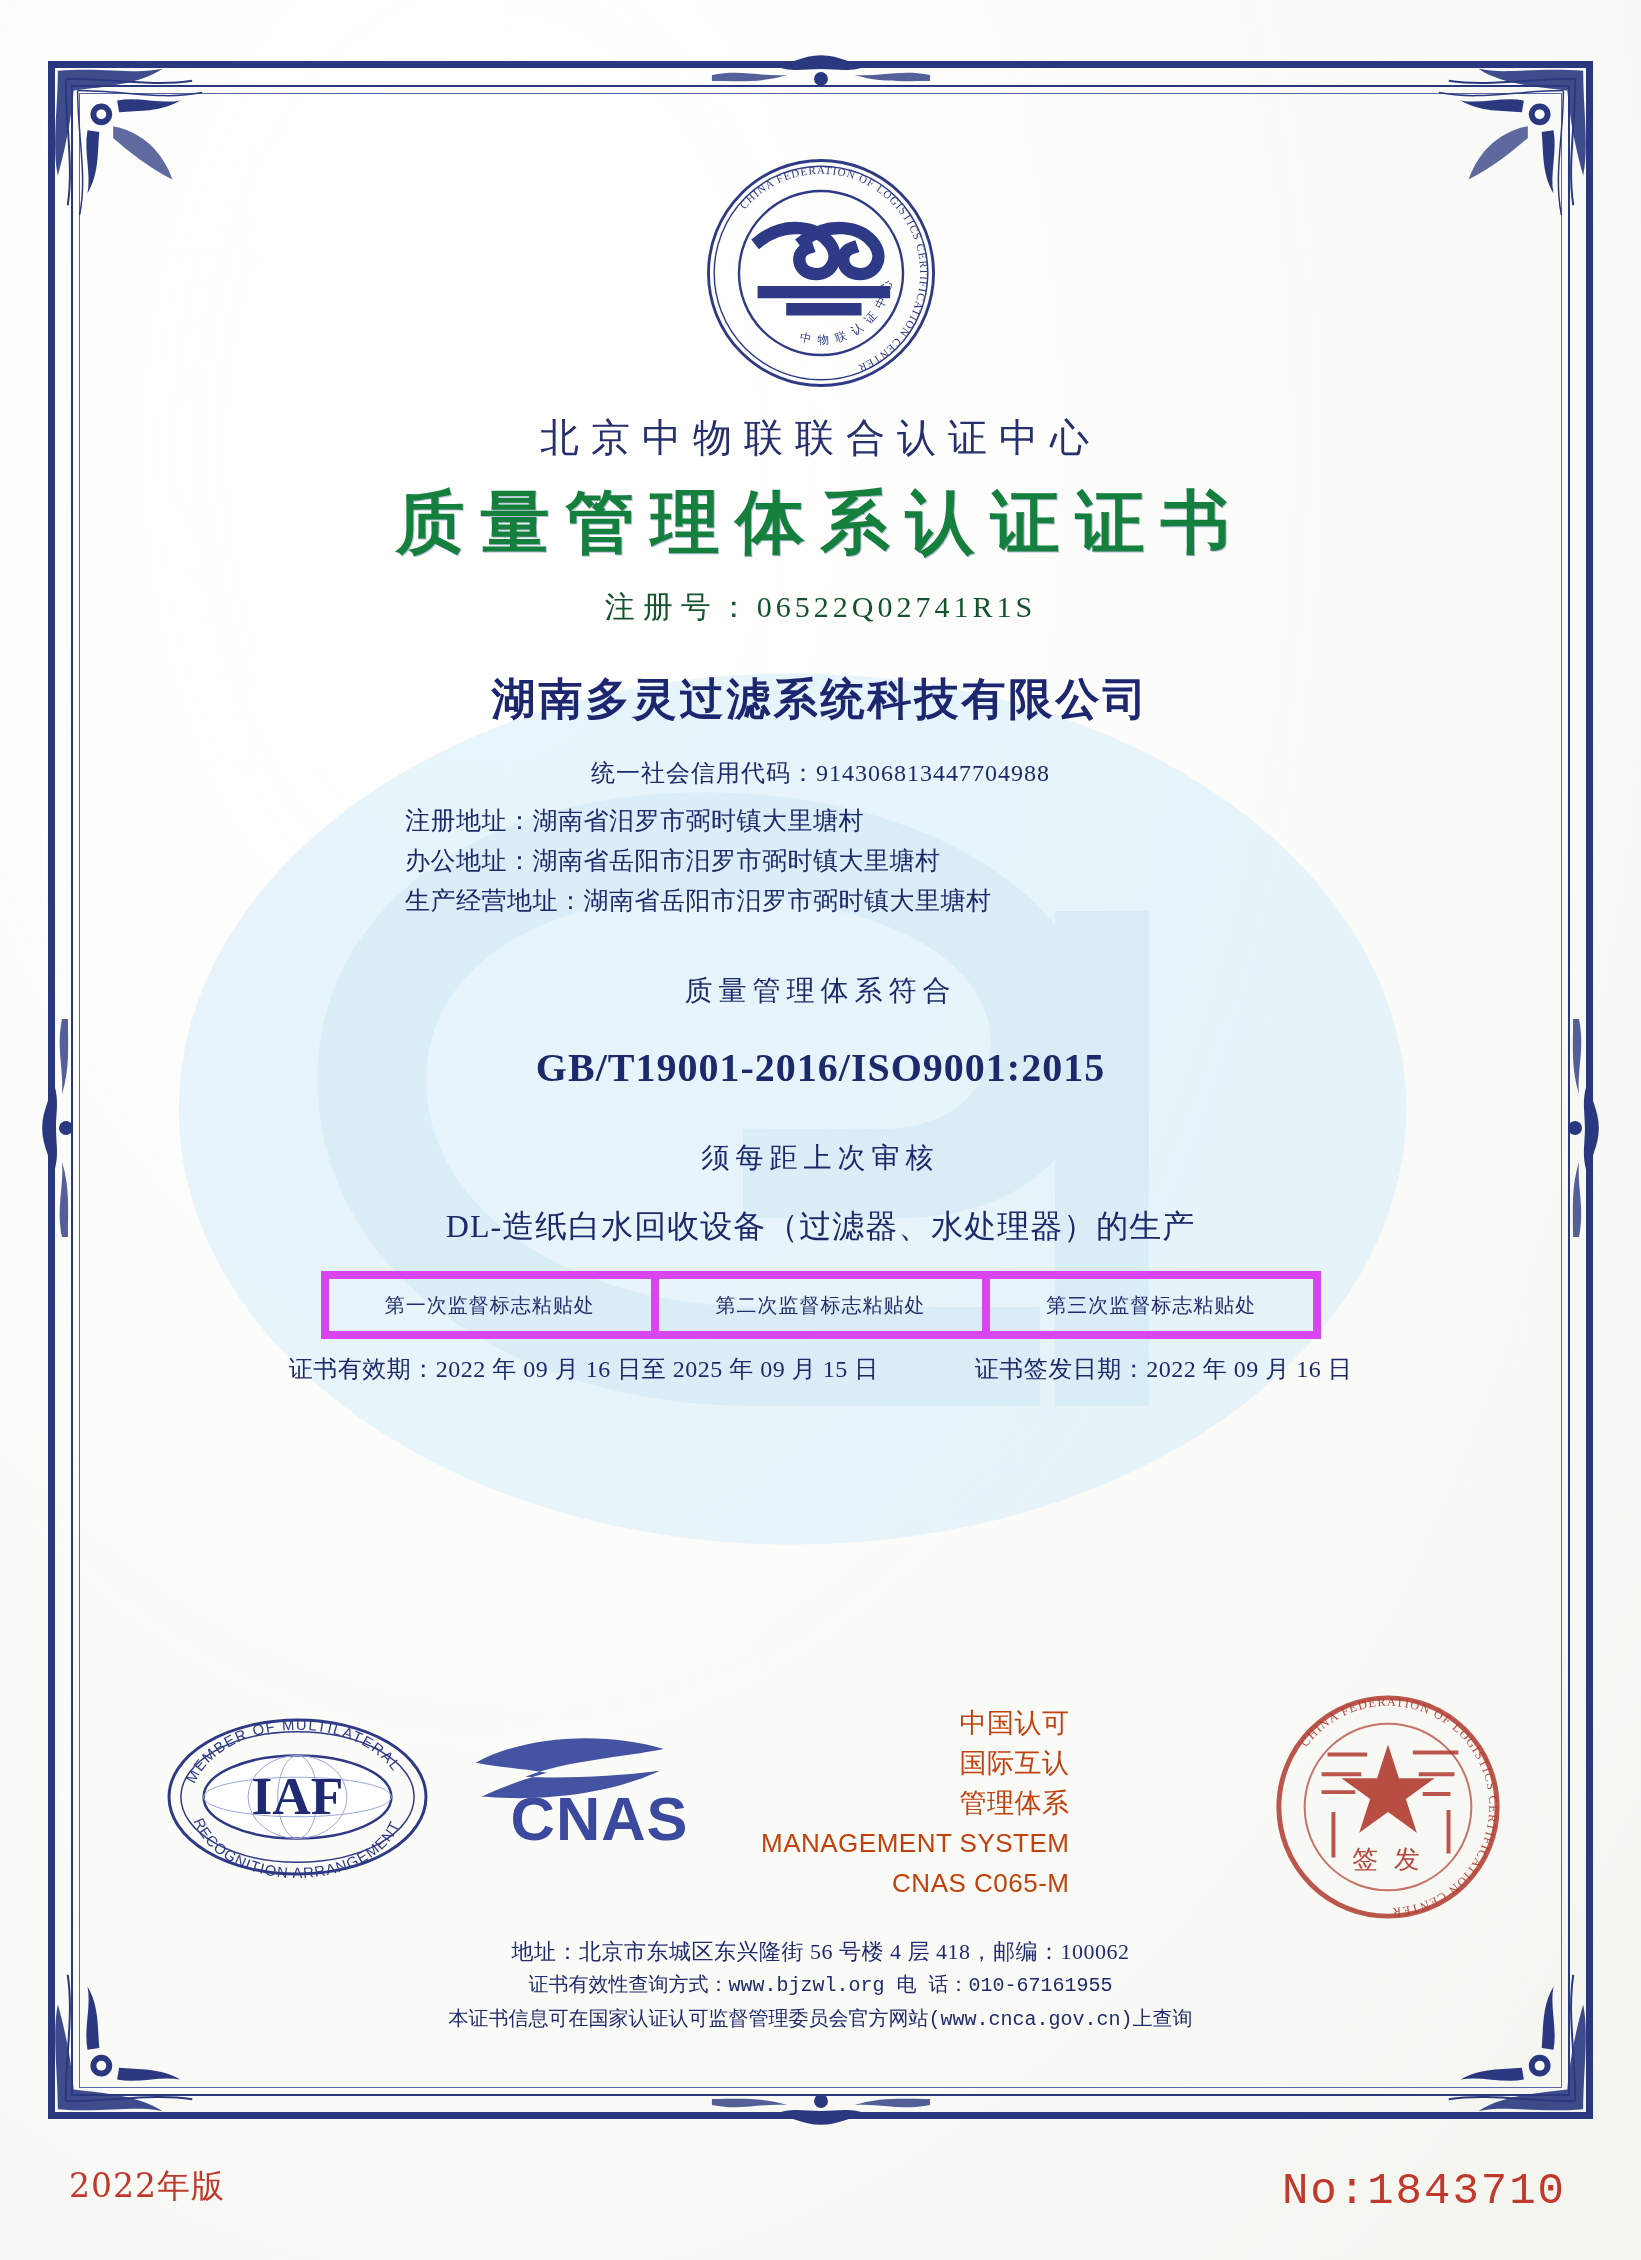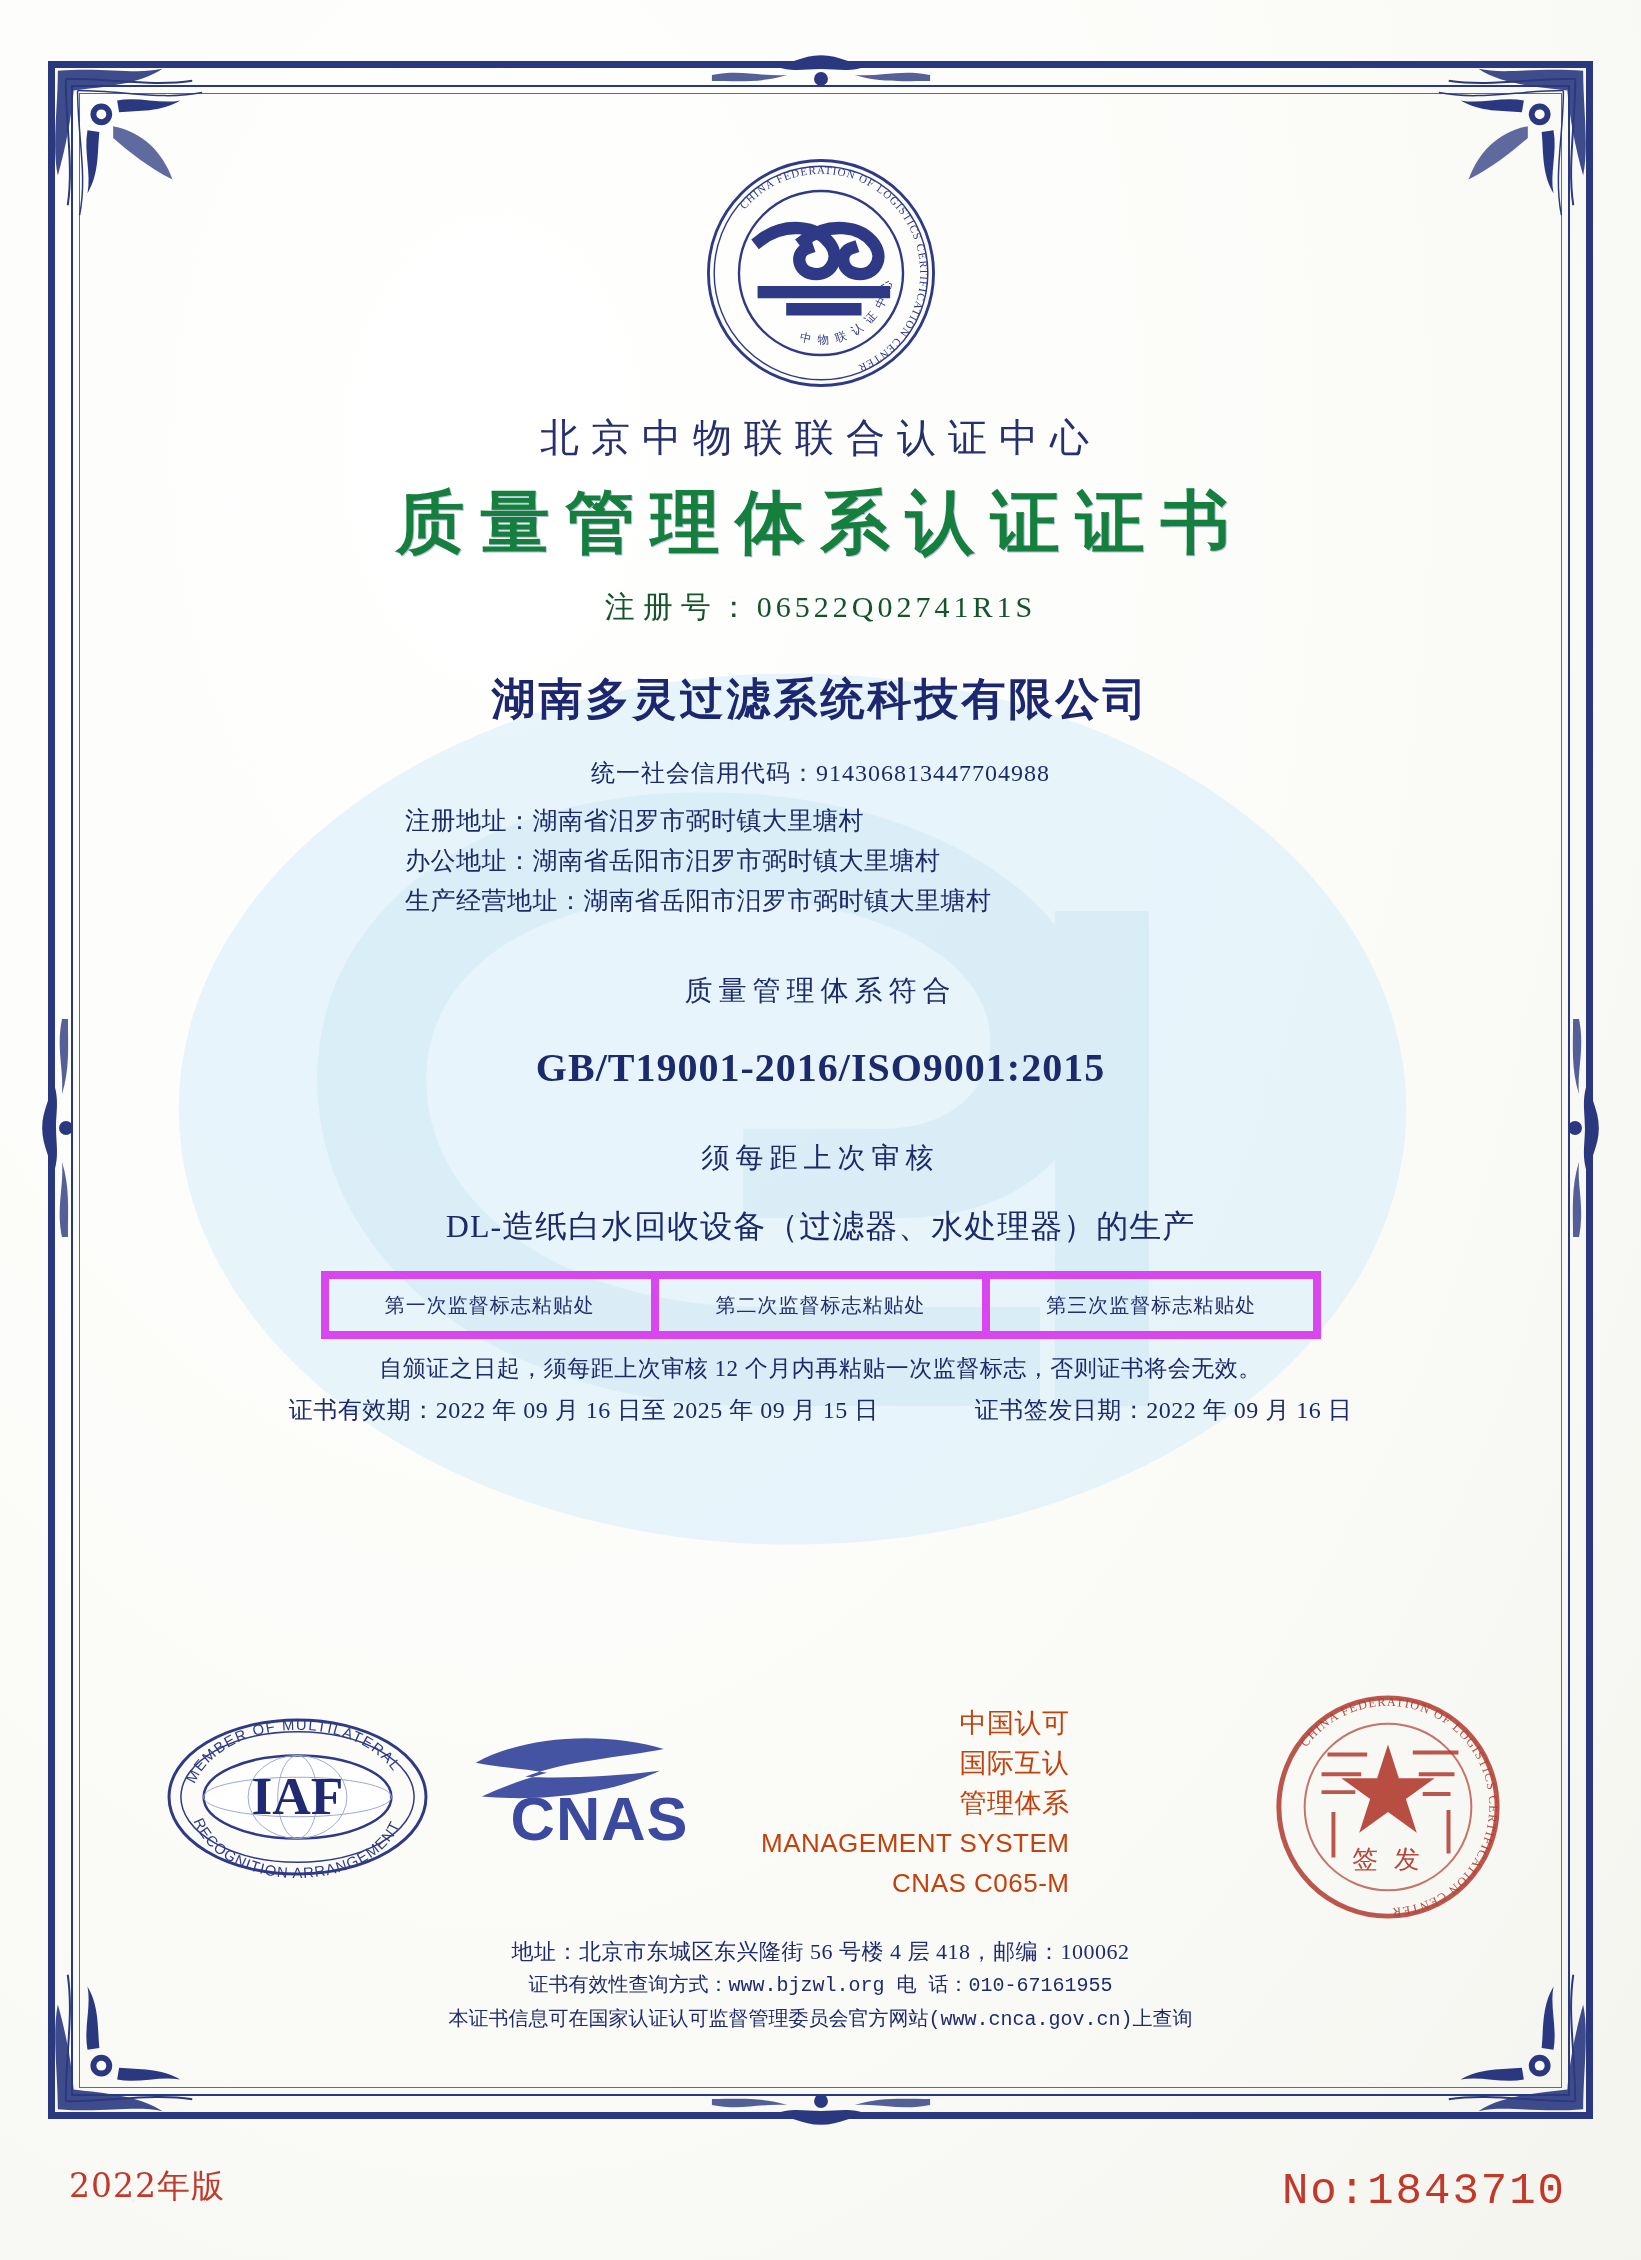--- a/index.html
+++ b/index.html
@@ -494,21 +494,20 @@
     <table class="surv-table">
       <tbody>
           <tr>
         <td>第一次监督标志粘贴处</td>
         <td>第二次监督标志粘贴处</td>
         <td>第三次监督标志粘贴处</td>
       </tr>
     </tbody>
       </table>
 
-    <div class="note">自颁证之日起，须每距上次审核 12 个月内再粘贴一次监督标志，否则证书将会无效。</div>
 
     <div class="dates-row">
       <div>证书有效期：2022 年 09 月 16 日至 2025 年 09 月 15 日</div>
       <div>证书签发日期：2022 年 09 月 16 日</div>
     </div>
   </div>
 
   <div class="accred">
 
     <div class="iaf">

